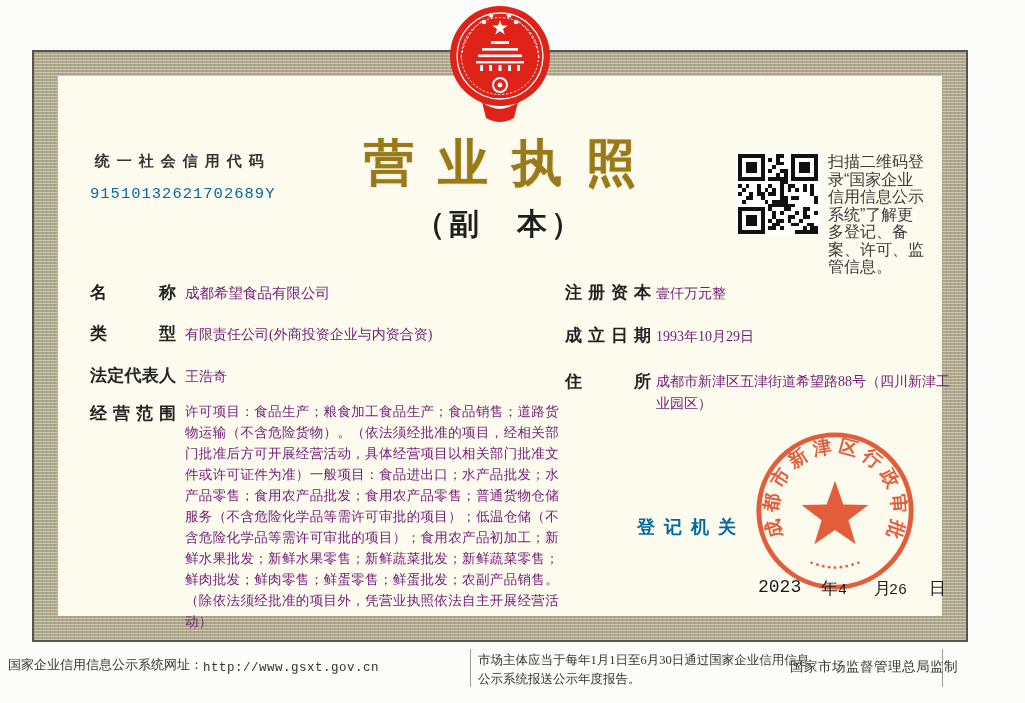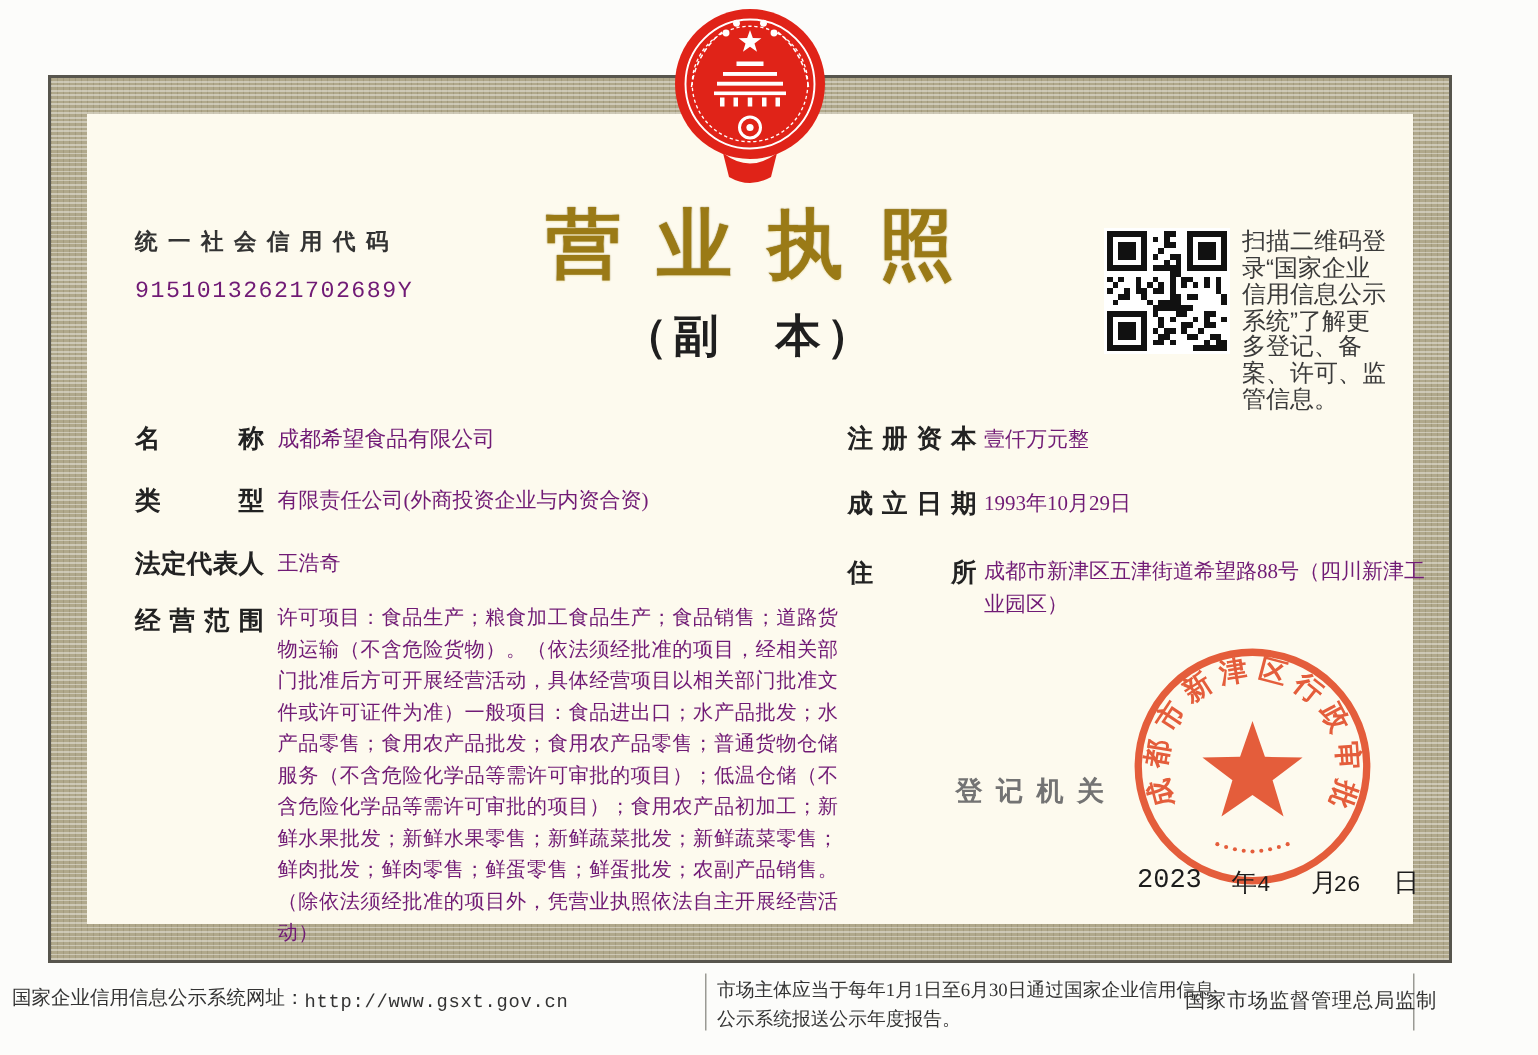--- a/index.html
+++ b/index.html
@@ -28,22 +28,22 @@
     background-size:13px 56px; background-repeat:repeat-y; }
   .sc-right { top:24px; bottom:24px; right:24px; width:13px;
     background-image:radial-gradient(ellipse at 100% 50%, #a9a184 68%, rgba(169,161,132,0) 71%);
     background-size:13px 56px; background-repeat:repeat-y; }
 
   
   .emblem { position:absolute; left:445px; top:4px; width:110px; height:118px; z-index:5; }
 
   
   .credit-block { position:absolute; left:90px; top:152px; }
-  .credit-label { font-size:15px; letter-spacing:7px; color:#333; font-weight:600; }
-  .credit-code  { margin-top:14px; font-family:"Liberation Mono","DejaVu Sans Mono",monospace; font-size:15.5px; color:#701a75; letter-spacing:1px; }
+  .credit-label { font-size:15px; letter-spacing:7px; color:#333; font-weight:600;text-align:center; }
+  .credit-code  { margin-top:14px; font-family:"Liberation Mono","DejaVu Sans Mono",monospace; font-size:15.5px; color:#0369a1; letter-spacing:1px; }
 
   .title { position:absolute; left:320px; top:130px; width:360px; text-align:center;
            font-size:50px; font-weight:bold; color:#9a7a16; letter-spacing:24px; text-indent:24px;
            text-shadow:0 1px 0 rgba(255,246,210,.6), 0 0 1px #6e5608; }
   .subtitle { position:absolute; left:320px; top:204px; width:360px; text-align:center;
               font-size:30px; color:#1f1f1f; letter-spacing:4px; font-weight:600; }
 
   .qr-box { position:absolute; left:736px; top:152px; width:84px; height:84px; background:#fff; padding:2px; }
   .qr-caption { position:absolute; left:828px; top:153px; width:96px; font-size:16px; line-height:17.5px; color:#3a3a3a;
                 font-family:"Liberation Sans","DejaVu Sans",sans-serif; }
@@ -56,21 +56,21 @@
   .lbl-name { left:90px; top:281px; }   .val-name { left:185px; top:283px; width:380px; font-size:14.5px; }
   .lbl-type { left:90px; top:322px; }   .val-type { left:185px; top:324px; width:380px; }
   .lbl-rep  { left:90px; top:364px; }   .val-rep  { left:185px; top:366px; width:380px; }
   .lbl-scope{ left:90px; top:402px; }   .val-scope{ left:185px; top:401px; width:374px; font-size:13.5px; line-height:21px; text-align:justify; letter-spacing:.3px; }
 
   .lbl-capital { left:565px; top:281px; } .val-capital { left:656px; top:283px; width:300px; }
   .lbl-estdate { left:565px; top:324px; } .val-estdate { left:656px; top:326px; width:300px; }
   .lbl-addr    { left:565px; top:370px; } .val-addr    { left:656px; top:371px; width:298px; line-height:22px; }
 
   
-  .reg-label { position:absolute; left:637px; top:515px; font-size:18px; font-weight:600; color:#737373; letter-spacing:9px; }
+  .reg-label { position:absolute; left:637px; top:515px; font-size:18px; font-weight:600; color:#0369a1; letter-spacing:9px; }
   .seal { position:absolute; left:752px; top:428px; width:166px; height:166px; opacity:.92; mix-blend-mode:multiply; }
   .date-row { position:absolute; left:0; top:577px; width:1025px; height:26px; font-size:17px; color:#1c1c1c; }
   .date-row span { position:absolute;margin-left:28px; }
   .d-year { left:730px; font-size:18px; font-family:"Liberation Mono","DejaVu Sans Mono",monospace; }
   .d-yu   { left:793px; }
   .d-month{ left:810px; top:5px; font-size:15px; font-family:"Liberation Mono","DejaVu Sans Mono",monospace; }
   .d-mu   { left:846px; }
   .d-day  { left:861px; top:5px; font-size:15px; font-family:"Liberation Mono","DejaVu Sans Mono",monospace; }
   .d-du   { left:901px; }
 

